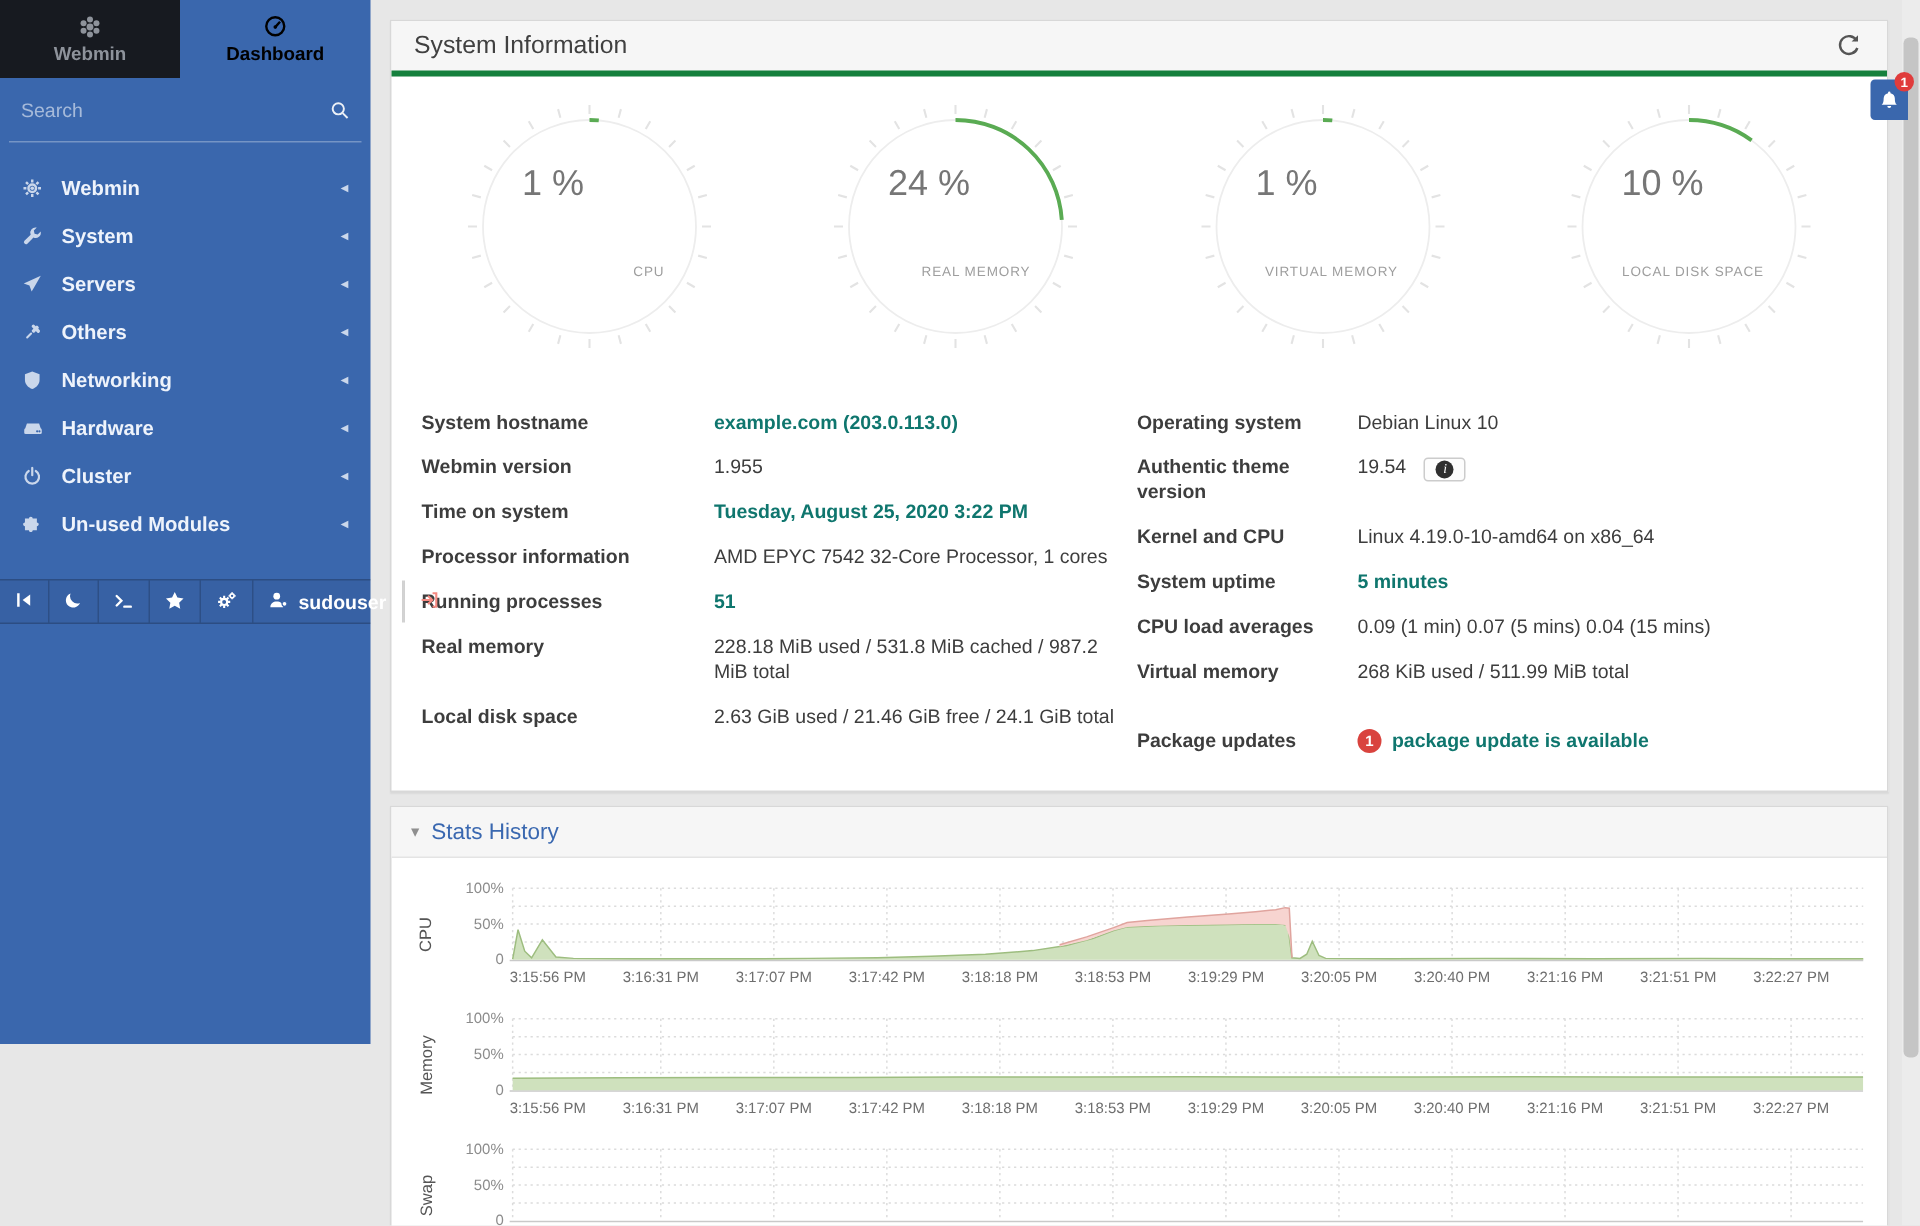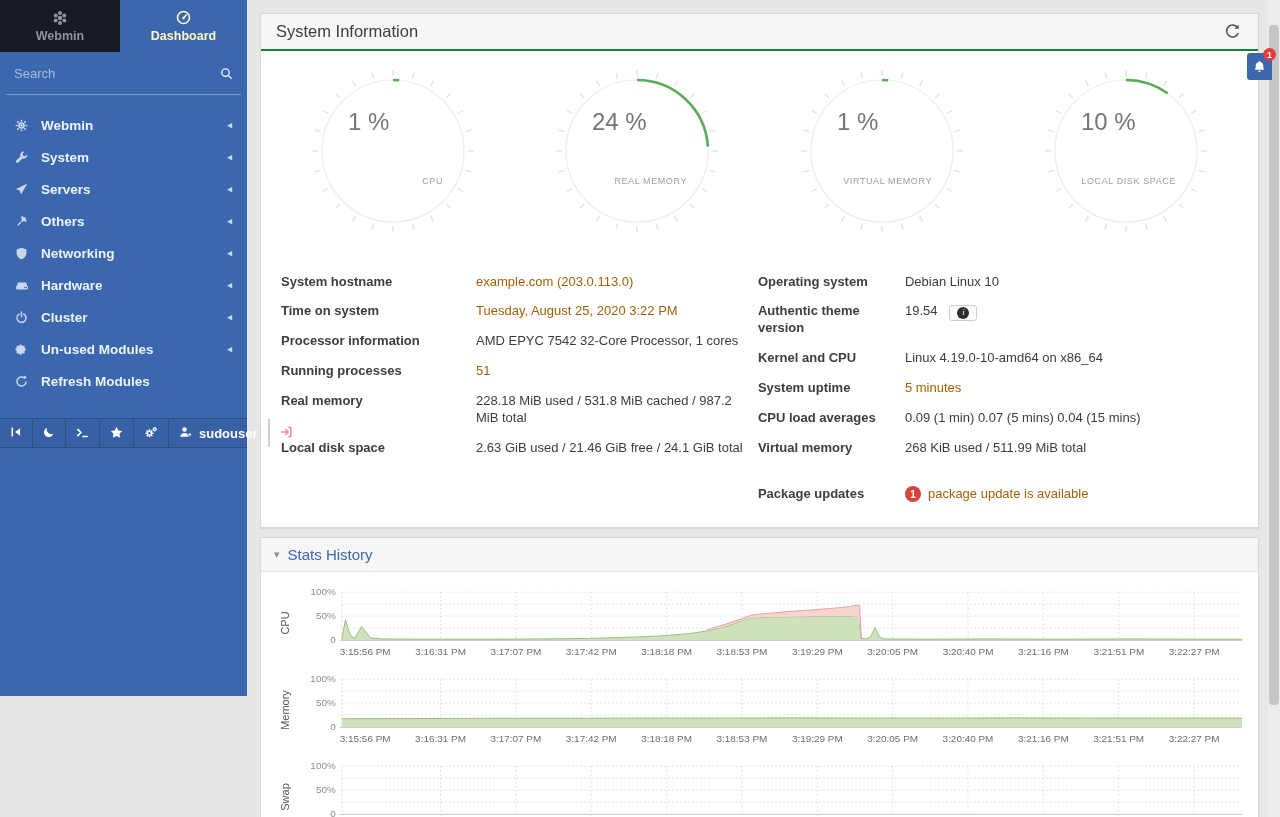--- a/index.html
+++ b/index.html
@@ -4,56 +4,56 @@
 <style>
   * { box-sizing: border-box; margin: 0; padding: 0; }
   html,body { width:1280px; height:817px; overflow:hidden; }
   body { background:#e7e7e7; font-family:"Liberation Sans", sans-serif; position:relative; }
 
   
   .sidebar { position:absolute; left:0; top:0; width:247px; height:696px; background:#3a67ad; color:#fff; z-index:2; }
   .tabs { display:flex; height:52px; }
   .tab { display:flex; flex-direction:column; align-items:center; justify-content:center; gap:3px; font-size:12.5px; font-weight:bold; cursor:pointer; }
   .tab-webmin { flex:0 0 120px; background:#171a20; color:#8e939b; }
-  .tab-dashboard { flex:1; color:#fef9c3; }
+  .tab-dashboard { flex:1; color:#000000; }
   .tab .tab-icon { height:16px; display:flex; align-items:center; }
   .search-row { height:43px; display:flex; align-items:center; margin:0 6px; padding:0 8px; border-bottom:1px solid rgba(255,255,255,0.3); }
   .search-input { flex:1; background:transparent; border:none; outline:none; color:#fff; font-size:13px; font-family:"Liberation Sans",sans-serif; }
   .search-input::placeholder { color:rgba(255,255,255,0.55); }
   .search-icon { display:flex; opacity:.9; }
   .menu { padding-top:14px; }
   .menu-item { display:flex; align-items:center; height:32px; padding:0 15px; font-size:13.5px; font-weight:bold; color:#eef3fb; cursor:pointer; }
   .mi-icon { width:26px; display:flex; align-items:center; opacity:.8; font-size:13px; }
   .mi-caret { margin-left:auto; font-size:9px; opacity:.8; }
   .side-toolbar { display:flex; align-items:stretch; height:30px; margin-top:21px; border-top:1px solid rgba(0,0,0,0.2); border-bottom:1px solid rgba(0,0,0,0.2); background:rgba(0,0,0,0.05); }
   .tb-btn { display:flex; align-items:center; justify-content:center; gap:6px; padding:0 10px; border-right:1px solid rgba(0,0,0,0.18); color:#fff; font-size:12px; cursor:pointer; }
   .tb-btn .glyph { font-size:12px; line-height:1; }
   .tb-user-label { font-size:13px; font-weight:bold; }
   .tb-logout { margin-left:auto; border-right:none; border-left:1px solid rgba(0,0,0,0.18); color:#f58a82; }
 
   
   .content { position:absolute; left:260px; top:13px; width:999px; z-index:1; }
   .panel { background:#fff; border:1px solid #d8d8d8; box-shadow:0 1px 1px rgba(0,0,0,0.06); margin-bottom:9px; }
-  .panel-header { background:#f6f6f6; border-bottom:2px solid #15803d; height:37px; display:flex; align-items:center; padding:0 15px; font-size:16.5px; color:#404040; }
+  .panel-header { background:#f6f6f6; border-bottom:4px solid #15803d; height:37px; display:flex; align-items:center; padding:0 15px; font-size:16.5px; color:#404040; }
   .ph-refresh { margin-left:auto; display:flex; cursor:pointer; padding:2px; }
 
   .gauges { display:flex; padding:18px 10px 0; }
   .gauge-cell { flex:1; display:flex; justify-content:center; }
 
   .info-tables { display:flex; padding:34px 20px 18px; }
   .info-col { display:flex; flex-direction:column; }
   .info-col.left  { flex:0 0 49%; }
   .info-col.right { flex:0 0 51%; padding-left:8px; }
   .info-row { display:flex; align-items:flex-start; padding:6.5px 0; font-size:13px; color:#3d3d3d; line-height:1.3; }
   .info-row:nth-child(6) { min-height:46px; }
   .info-label { font-weight:bold; flex-shrink:0; }
   .left  .info-label { width:195px; }
   .right .info-label { width:147px; }
   .info-value { flex:1; }
-  .info-value a { color:#a16207; text-decoration:none; cursor:pointer; }
+  .info-value a { color:#0f766e; text-decoration:none; cursor:pointer;font-weight:bold; }
   .badge-count { width:16px; height:16px; border-radius:50%; background:#d9433e; color:#fff; font-size:10px; font-weight:bold; display:inline-flex; align-items:center; justify-content:center; margin-right:7px; vertical-align:-3px; }
   .pkg-line { display:flex; align-items:center; }
   .info-pill { display:inline-flex; align-items:center; margin-left:12px; padding:1px 7px; background:#fdfdfd; border:1px solid #ccc; border-radius:3px; cursor:pointer; }
   .i-circle { width:12px; height:12px; border-radius:50%; background:#2f2f2f; color:#fff; font-size:9px; font-style:italic; font-family:"Liberation Serif",serif; display:flex; align-items:center; justify-content:center; }
 
   .stats-header { background:#f6f6f6; border-bottom:1px solid #e4e4e4; height:34px; display:flex; align-items:center; gap:8px; padding:0 13px; font-size:15px; color:#3a68b0; cursor:pointer; }
   .stats-caret { color:#8f8f8f; font-size:11px; }
   .charts { padding:14px 8px 20px 12px; }
   .chart-row { display:flex; align-items:center; margin-bottom:13px; }
   .rot-label { width:24px; display:flex; align-items:center; justify-content:center; }
@@ -185,29 +185,20 @@
         <span class="mi-caret">◂</span>
       </div>
       <div class="menu-item">
         <span class="mi-icon">
           <svg width="13" height="13" viewBox="0 0 16 16">
             <path fill="currentColor" d="M6.8 1.8c1 0 1.6.7 1.6 1.5h3.4v3.3c.9 0 1.5.6 1.5 1.5s-.6 1.5-1.5 1.5v3.3H8.4c0 .9-.6 1.5-1.6 1.5s-1.5-.6-1.5-1.5H2V9.6c-.9 0-1.5-.6-1.5-1.5S1.1 6.6 2 6.6V3.3h3.3c0-.8.5-1.5 1.5-1.5z"></path>
           </svg>
         </span>
         <span>Un-used Modules</span>
         <span class="mi-caret">◂</span>
-      </div>
-      <div class="menu-item">
-        <span class="mi-icon">
-          <svg width="13" height="13" viewBox="0 0 16 16">
-            <path d="M13.6 8A5.6 5.6 0 1 1 10.9 3.2" fill="none" stroke="currentColor" stroke-width="1.8"></path>
-            <path fill="currentColor" d="M10.8.4 14.6 3l-3.8 2.5z"></path>
-          </svg>
-        </span>
-        <span>Refresh Modules</span>
       </div>
     </nav>
   <div class="side-toolbar" id="side-toolbar">
       <div class="tb-btn">
         <span class="glyph"><svg width="12" height="12" viewBox="0 0 16 16">
             <path stroke="currentColor" stroke-width="2.2" d="M3 2v12"></path>
             <path fill="currentColor" d="M13.5 3 6.8 8l6.7 5z"></path>
           </svg></span>
       </div>
       <div class="tb-btn">
@@ -397,20 +388,24 @@
             <text x="37" y="61" font-size="24" fill="#767676" font-family="Liberation Sans, sans-serif">10 %</text>
             <text x="132" y="115" text-anchor="end" font-size="9" fill="#9e9e9e" letter-spacing="0.6" font-family="Liberation Sans, sans-serif">LOCAL DISK SPACE</text>
           </svg>
         </div>
       </div>
     <div class="info-tables">
       <div class="info-col left" id="info-left">
           <div class="info-row">
             <span class="info-label">System hostname</span>
             <span class="info-value"><a>example.com (203.0.113.0)</a></span>
+          </div>
+          <div class="info-row">
+            <span class="info-label">Webmin version</span>
+            <span class="info-value">1.955</span>
           </div>
           <div class="info-row">
             <span class="info-label">Time on system</span>
             <span class="info-value"><a>Tuesday, August 25, 2020 3:22 PM</a></span>
           </div>
           <div class="info-row">
             <span class="info-label">Processor information</span>
             <span class="info-value">AMD EPYC 7542 32-Core Processor, 1 cores</span>
           </div>
           <div class="info-row">

